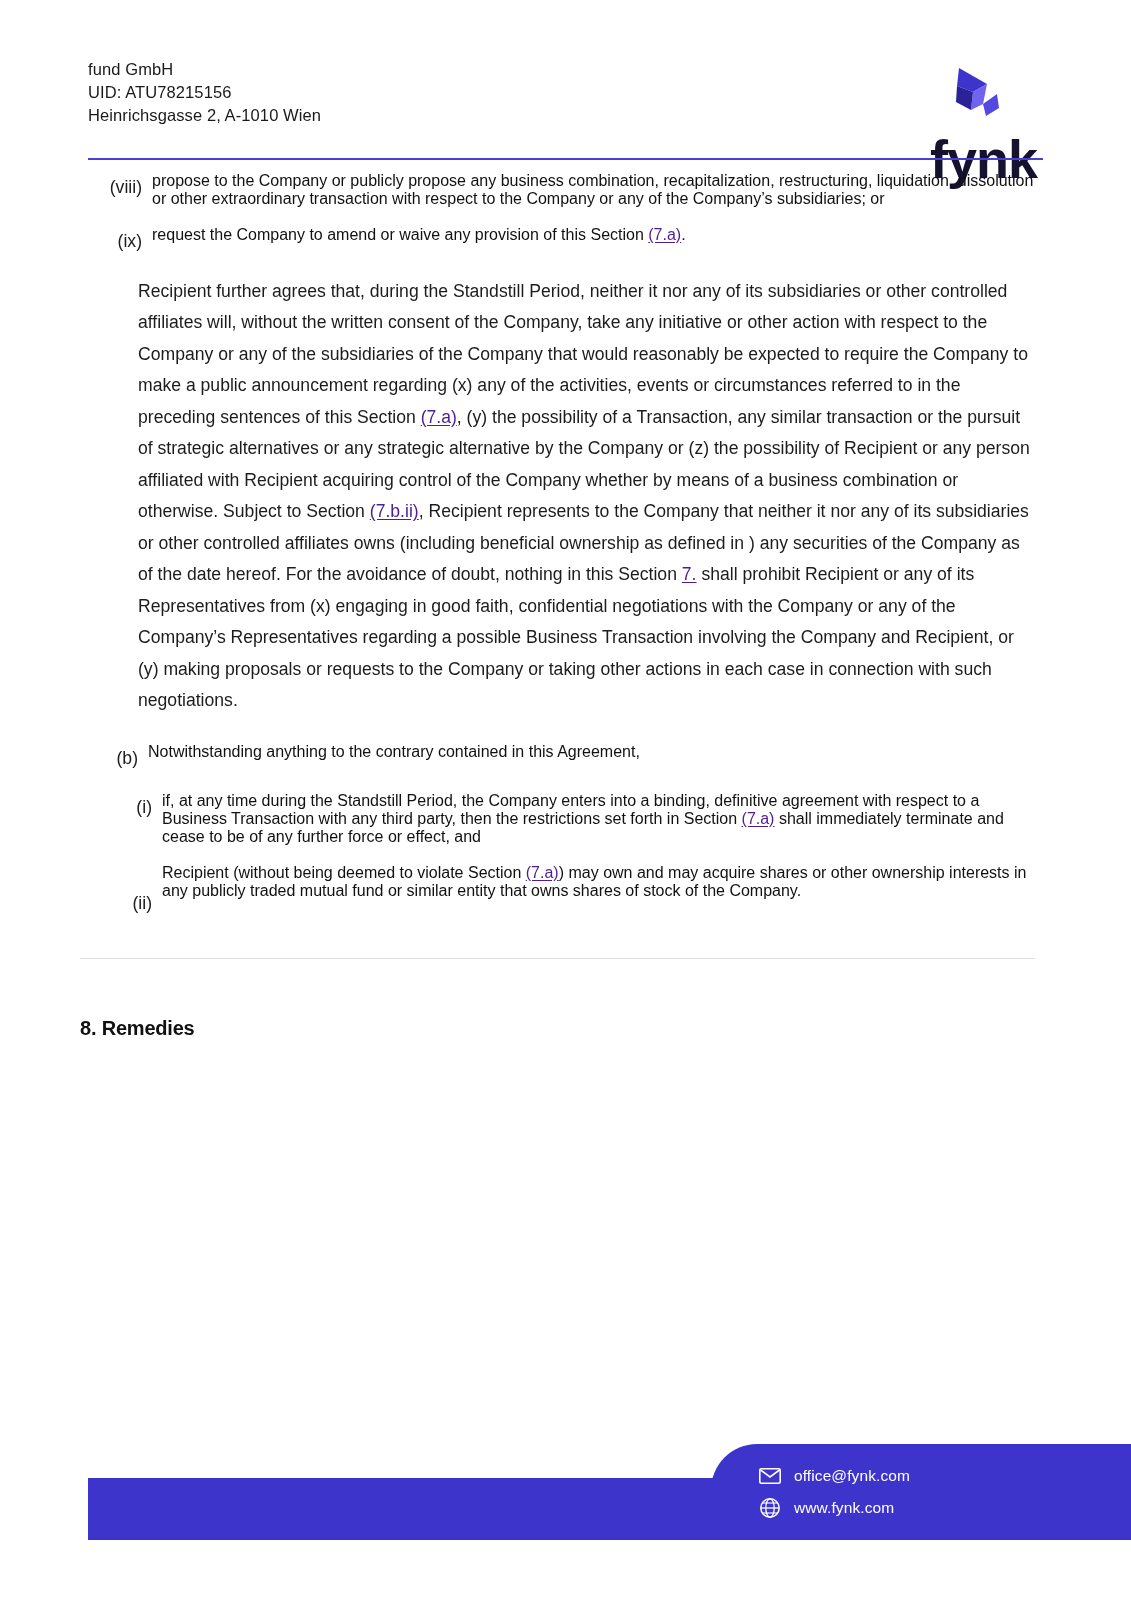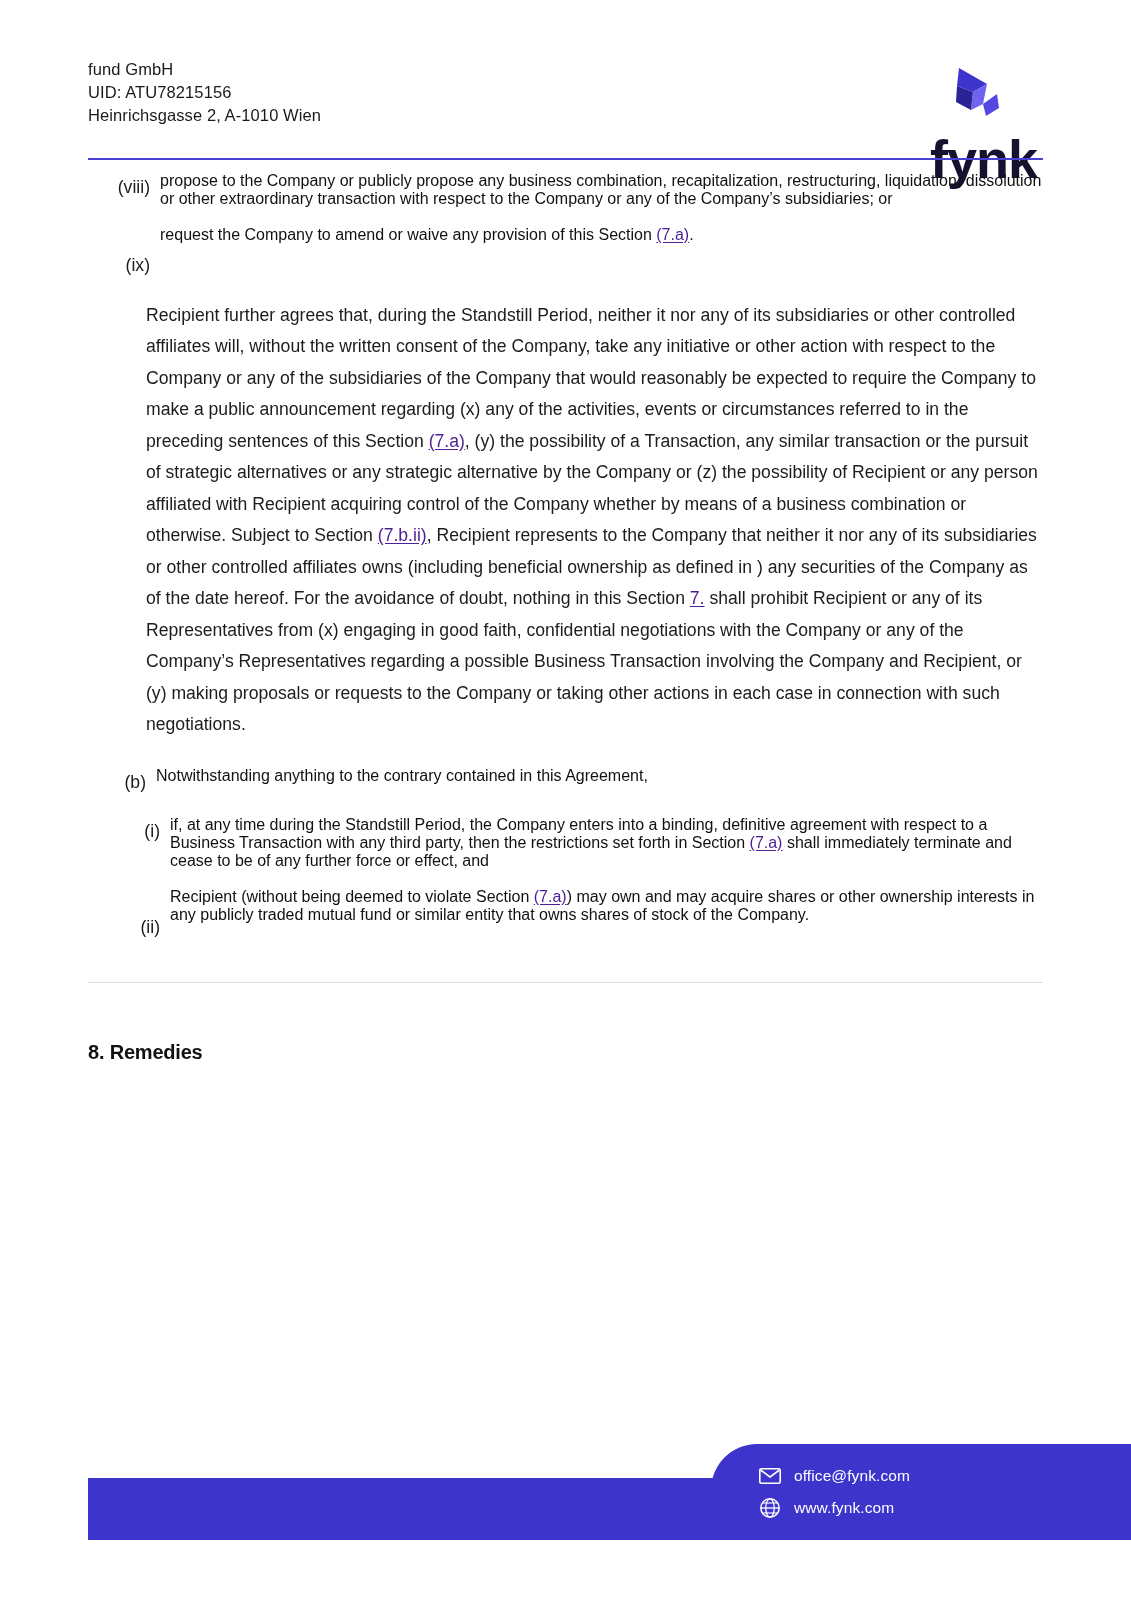--- a/index.html
+++ b/index.html
@@ -70,21 +70,21 @@
     left: 88px;
     right: 88px;
     height: 2px;
     background: #4a3fd4;
   }
 
   
   .content {
     position: absolute;
     top: 172px;
-    left: 88px;
+    left: 80px;
     width: 955px;
   }
 
   p, li, div.para {
     font-size: 17.6px;
     line-height: 31.5px;
     color: #1c1c1c;
   }
 
   .list-item {
@@ -93,21 +93,21 @@
   }
   .list-marker {
     flex: 0 0 auto;
     text-align: right;
     padding-right: 10px;
     font-size: 17.6px;
     line-height: 31.5px;
     color: #1c1c1c;
   }
   .marker-w-viii { width: 62px; }
-  .marker-w-ix   { width: 62px; margin-top: 24px; }
+  .marker-w-ix   { width: 62px; }
   .marker-w-b    { width: 58px; }
   .marker-w-i    { width: 72px; }
   .marker-w-ii   { width: 72px; margin-top: 24px; }
 
   .list-body {
     flex: 1 1 auto;
   }
 
   .indent-para {
     margin-left: 58px;

